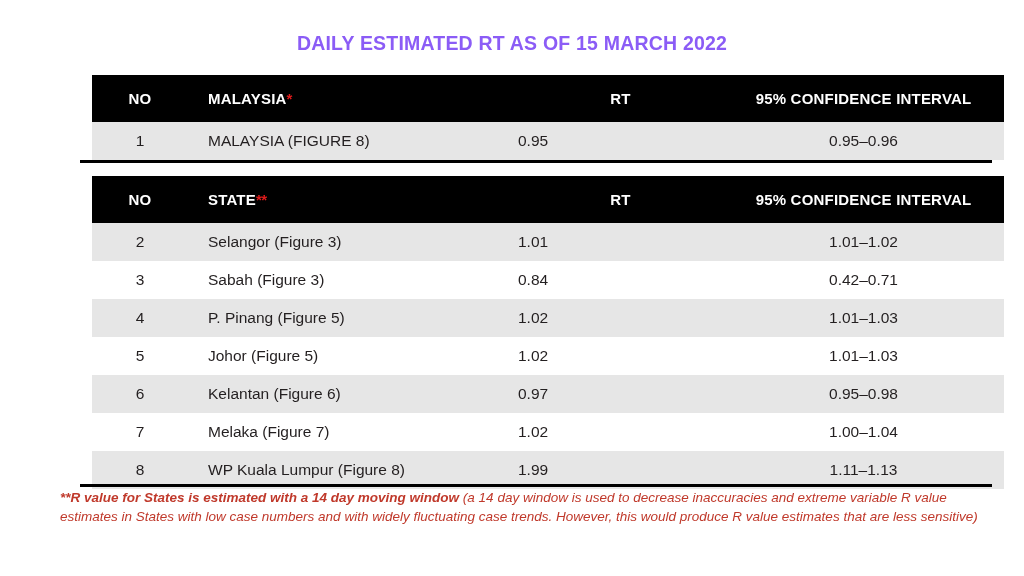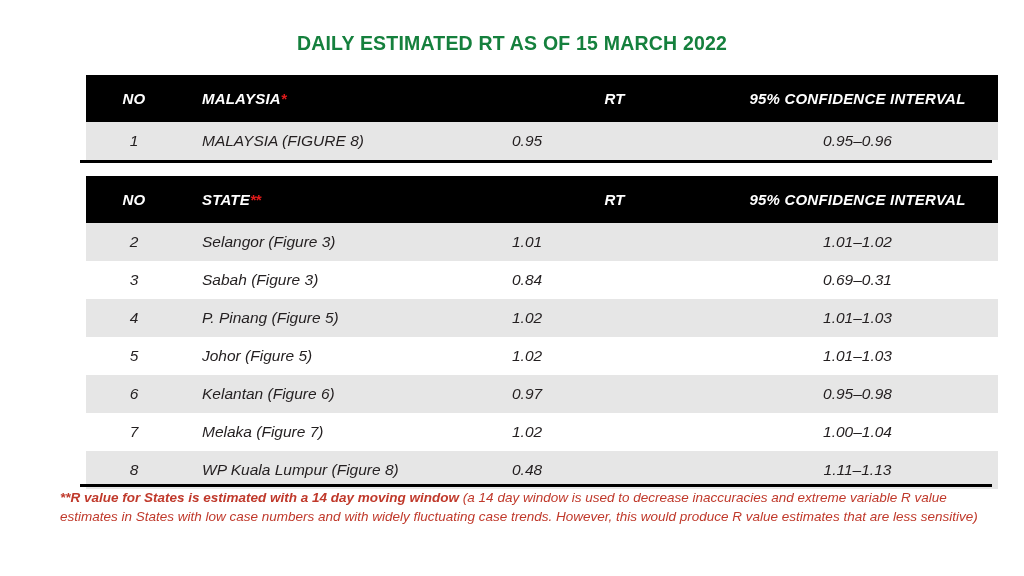--- a/index.html
+++ b/index.html
@@ -19,29 +19,28 @@
   
   .page-title {
     position: absolute;
     top: 32px;
     left: 0;
     width: 1024px;
     text-align: center;
     font-size: 19.5px;
     font-weight: bold;
     letter-spacing: 0.2px;
-    color: #15803d;
+    color: #8b5cf6;
   }
 
   
   .table-wrap {
     position: absolute;
-    left: 86px;
+    left: 92px;
     width: 763px;
-    font-style: italic;
   }
   #table-malaysia { top: 75px; }
   #table-states   { top: 176px; }
 
   table.rt-table {
     width: 912px;
     border-collapse: collapse;
     table-layout: fixed;
   }
 
@@ -173,21 +172,21 @@
         <tr class="shade">
           <td class="d-no">2</td>
           <td class="d-name">Selangor (Figure 3)</td>
           <td class="d-rt">1.01</td>
           <td class="d-ci">1.01–1.02</td>
         </tr>
         <tr class="plain">
           <td class="d-no">3</td>
           <td class="d-name">Sabah (Figure 3)</td>
           <td class="d-rt">0.84</td>
-          <td class="d-ci">0.69–0.31</td>
+          <td class="d-ci">0.42–0.71</td>
         </tr>
         <tr class="shade">
           <td class="d-no">4</td>
           <td class="d-name">P. Pinang (Figure 5)</td>
           <td class="d-rt">1.02</td>
           <td class="d-ci">1.01–1.03</td>
         </tr>
         <tr class="plain">
           <td class="d-no">5</td>
           <td class="d-name">Johor (Figure 5)</td>
@@ -202,21 +201,21 @@
         </tr>
         <tr class="plain">
           <td class="d-no">7</td>
           <td class="d-name">Melaka (Figure 7)</td>
           <td class="d-rt">1.02</td>
           <td class="d-ci">1.00–1.04</td>
         </tr>
         <tr class="shade">
           <td class="d-no">8</td>
           <td class="d-name">WP Kuala Lumpur (Figure 8)</td>
-          <td class="d-rt">0.48</td>
+          <td class="d-rt">1.99</td>
           <td class="d-ci">1.11–1.13</td>
         </tr>
       </tbody>
   </table>
 </div>
 <div class="rule-thick" id="rule-states"></div>
 
 <div class="footnotes">
   <div class="fn-para"><span class="fn-strong">**R value for States is estimated with a 14 day moving window</span><span> (a 14 day window is used to decrease inaccuracies and extreme variable R value estimates in States with low case numbers and with widely fluctuating case trends. However, this would produce R value estimates that are less sensitive)</span></div>
 </div>

